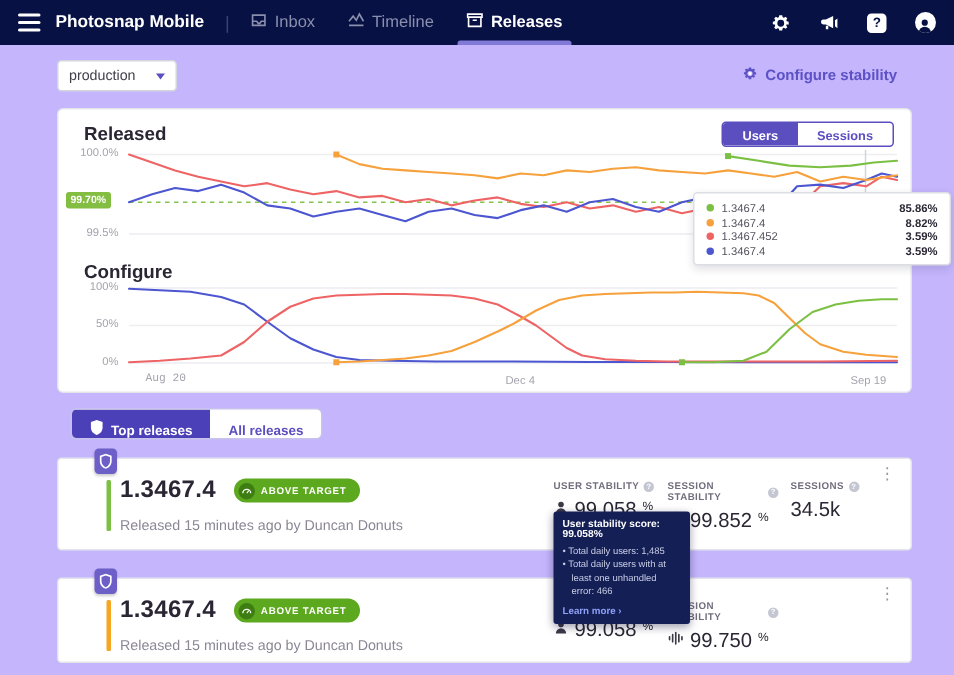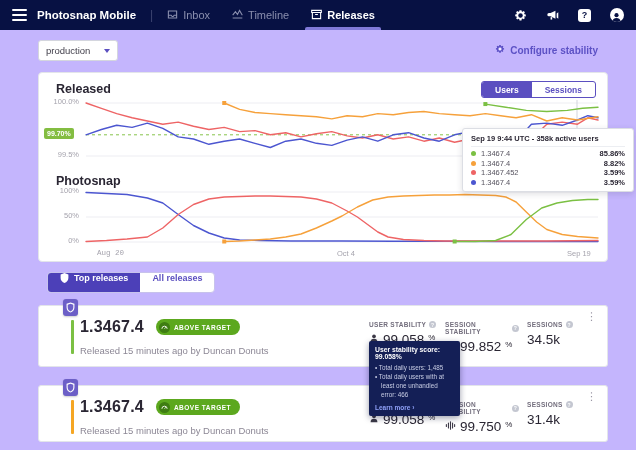--- a/index.html
+++ b/index.html
@@ -67,21 +67,21 @@
     position:absolute; left:462px; top:128px; width:172px; z-index:3;
     background:#fff; border:1px solid #dcdee4; border-radius:3px;
     box-shadow:0 2px 6px rgba(40,40,60,.15); padding:5px 8px 4px;
   }
   .ctt-title { font-size:7.5px; font-weight:bold; color:#2a2633; border-bottom:1px solid #eceef2; padding-bottom:3px; margin-bottom:2px; }
   .ctt-row { display:flex; align-items:center; font-size:7.5px; height:9.5px; color:#55525e; }
   .ctt-dot { width:5px; height:5px; border-radius:50%; margin-right:5px; flex:none; }
   .ctt-val { margin-left:auto; font-weight:bold; color:#2a2633; }
   
   .rel-tabs { position:absolute; left:47px; top:272px; display:flex; height:21px; border:1px solid #c7c2ec; border-radius:4px; overflow:hidden; background:#fff; }
-  .rel-tab { display:flex; align-items:flex-start; gap:5px; padding:0 12px; font-size:9px; font-weight:bold; color:#5b4fc0; cursor:pointer; }
+  .rel-tab { display:flex; align-items:flex-end; gap:5px; padding:0 12px; font-size:9px; font-weight:bold; color:#5b4fc0; cursor:pointer; }
   .rel-tab.selected { background:#4c40b8; color:#fff; }
   
   .card {
     position:absolute; left:38px; width:570px; background:#fff;
     border:1px solid #e3e5ea; border-radius:3px;
   }
   .card-1 { top:305px; height:62px; }
   .card-2 { top:385px; height:57px; }
   .shield-badge {
     position:absolute; left:24px; top:-7px; width:15px; height:17px;
@@ -212,42 +212,41 @@
         <line x1="0" x2="512" y1="34.7999999999997" y2="34.7999999999997" stroke="#86c34a" stroke-width="1" stroke-dasharray="3,3"></line>
         <line x1="491" x2="491" y1="0" y2="74" stroke="#d3d5dd" stroke-width="1"></line>
         <polyline points="0.0,3.0 15.4,8.3 30.7,13.6 46.1,17.8 61.4,21.0 76.8,24.2 92.2,22.1 107.5,26.3 122.9,29.5 138.2,27.4 153.6,31.6 169.0,30.6 184.3,34.8 199.7,32.7 215.0,36.9 230.4,33.7 245.8,31.6 261.1,35.9 276.5,38.0 291.8,34.8 307.2,39.0 322.6,36.9 337.9,41.2 353.3,38.0 368.6,42.2 384.0,39.0 399.4,43.3 414.7,40.1 430.1,36.9 445.4,39.0 460.8,24.2 476.2,22.1 491.5,24.2 501.8,17.8 512.0,20.0" fill="none" stroke="#ee6465" stroke-width="1.4" stroke-linejoin="round" stroke-linecap="round"></polyline>
         <polyline points="0.0,34.8 15.4,29.5 30.7,25.3 46.1,27.4 61.4,23.1 76.8,28.4 92.2,36.9 107.5,39.0 122.9,44.3 138.2,41.2 153.6,39.0 169.0,43.3 184.3,47.5 199.7,41.2 215.0,39.0 230.4,43.3 245.8,45.4 261.1,40.1 276.5,36.9 291.8,41.2 307.2,34.8 322.6,32.7 337.9,38.0 353.3,41.2 368.6,34.8 384.0,31.6 399.4,36.9 414.7,40.1 430.1,41.2 445.4,24.2 460.8,23.1 476.2,25.3 491.5,20.0 501.8,15.7 512.0,17.8" fill="none" stroke="#4c56d0" stroke-width="1.4" stroke-linejoin="round" stroke-linecap="round"></polyline>
         <polyline points="138.2,3.0 153.6,9.4 169.0,12.5 184.3,13.6 199.7,14.7 215.0,15.7 230.4,16.8 245.8,18.9 261.1,15.7 276.5,16.8 291.8,13.6 307.2,14.7 322.6,12.5 337.9,11.5 353.3,13.6 368.6,14.7 384.0,15.7 399.4,13.6 414.7,15.7 430.1,17.8 445.4,14.7 460.8,21.0 476.2,17.8 491.5,20.0 512.0,16.8" fill="none" stroke="#f6a13b" stroke-width="1.4" stroke-linejoin="round" stroke-linecap="round"></polyline>
         <rect x="136.24" y="1" width="4" height="4" fill="#f6a13b"></rect>
         <polyline points="399.4,4.1 419.8,7.2 440.3,10.4 460.8,11.5 481.3,10.4 496.6,8.3 512.0,7.2" fill="none" stroke="#7bc043" stroke-width="1.4" stroke-linejoin="round" stroke-linecap="round"></polyline>
         <rect x="397.36" y="2.0600000000005423" width="4" height="4" fill="#7bc043"></rect>
       </svg>
 
-    <div class="panel-title title-adoption">Photosnap</div>
+    <div class="panel-title title-adoption">Configure</div>
     <span class="ytick" style="left:2px; top:113px;">100%</span>
     <span class="ytick" style="left:2px; top:138px;">50%</span>
     <span class="ytick" style="left:2px; top:163px;">0%</span>
     <svg id="svg-adoption" class="chart-svg" width="512" height="58" viewBox="0 0 512 58">
         <line x1="0" x2="512" y1="3" y2="3" stroke="#ededf2" stroke-width="1"></line>
         <line x1="0" x2="512" y1="28" y2="28" stroke="#ededf2" stroke-width="1"></line>
         <line x1="0" x2="512" y1="53" y2="53" stroke="#ededf2" stroke-width="1"></line>
         <polyline points="0.0,3.5 20.5,4.5 41.0,5.5 61.4,9.0 76.8,14.0 92.2,25.5 107.5,36.5 122.9,44.0 138.2,49.0 153.6,51.0 174.1,51.5 204.8,52.0 256.0,52.0 307.2,52.3 358.4,52.3 409.6,52.5 460.8,52.5 512.0,52.5" fill="none" stroke="#4c56d0" stroke-width="1.4" stroke-linejoin="round" stroke-linecap="round"></polyline>
         <polyline points="0.0,52.5 20.5,51.5 41.0,50.0 61.4,48.0 76.8,39.0 92.2,25.5 107.5,15.5 122.9,10.0 138.2,8.0 153.6,7.5 169.0,7.0 184.3,7.0 199.7,7.5 215.0,8.0 230.4,10.0 245.8,14.0 261.1,22.0 271.4,28.0 281.6,35.5 291.8,43.0 302.1,48.0 317.4,50.5 337.9,51.5 358.4,52.0 409.6,52.0 460.8,52.0 512.0,51.5" fill="none" stroke="#ee6465" stroke-width="1.4" stroke-linejoin="round" stroke-linecap="round"></polyline>
         <polyline points="138.2,52.5 153.6,52.0 169.0,51.0 184.3,50.0 199.7,48.0 215.0,45.0 230.4,39.0 245.8,32.0 256.0,27.0 271.4,18.0 286.7,11.0 302.1,8.0 317.4,7.0 332.8,6.5 348.2,6.0 363.5,6.0 378.9,5.5 394.2,6.0 409.6,6.5 419.8,8.0 430.1,13.0 440.3,23.0 450.6,33.0 460.8,40.5 476.2,45.5 491.5,47.5 512.0,49.0" fill="none" stroke="#f6a13b" stroke-width="1.4" stroke-linejoin="round" stroke-linecap="round"></polyline>
         <rect x="136.24" y="50.5" width="4" height="4" fill="#f6a13b"></rect>
         <polyline points="368.6,52.5 389.1,52.5 409.6,51.5 425.0,45.5 440.3,30.5 455.7,19.0 471.0,14.0 486.4,11.5 501.8,10.5 512.0,10.5" fill="none" stroke="#7bc043" stroke-width="1.4" stroke-linejoin="round" stroke-linecap="round"></polyline>
         <rect x="366.64" y="50.5" width="4" height="4" fill="#7bc043"></rect>
       </svg>
     <span class="xtick" style="left:58px;  top:176px;font-family:Liberation Mono, monospace;">Aug 20</span>
-    <span class="xtick" style="left:298px; top:176px;">Oct 4</span>
+    <span class="xtick" style="left:298px; top:176px;">Dec 4</span>
     <span class="xtick" style="left:528px; top:176px;">Sep 19</span>
   </section>
 
   <div class="chart-tooltip">
-    <div class="ctt-title">Sep 19 9:44 UTC - 358k active users</div>
     <div class="ctt-row">
       <span class="ctt-dot" style="background: rgb(123, 192, 67);"></span>
       <span>1.3467.4</span>
       <span class="ctt-val">85.86%</span>
     </div>
     <div class="ctt-row">
       <span class="ctt-dot" style="background: rgb(246, 161, 59);"></span>
       <span>1.3467.4</span>
       <span class="ctt-val">8.82%</span>
     </div>
@@ -386,26 +385,17 @@
             <span class="help-dot">?</span>
           </div>
         <div class="stat-value">
           <span><svg width="11" height="11" viewBox="0 0 16 16" stroke="#3c3947" stroke-width="1.6" stroke-linecap="round">
                 <path d="M2 6.5v3 M5 4.5v7 M8 2.5v11 M11 4.5v7 M14 6.5v3"></path>
               </svg></span>
           <span>99.750</span>
           <span class="stat-unit">%</span>
         </div>
       </div>
-      <div class="stat-col3">
-        <div class="stat-label">
-            <span>Sessions</span>
-            <span class="help-dot">?</span>
-          </div>
-        <div class="stat-value">
-            <span>31.4k</span>
-          </div>
-      </div>
     </div>
     <div class="kebab">⋮</div>
   </div>
 
 </div>
 
 </body></html>

